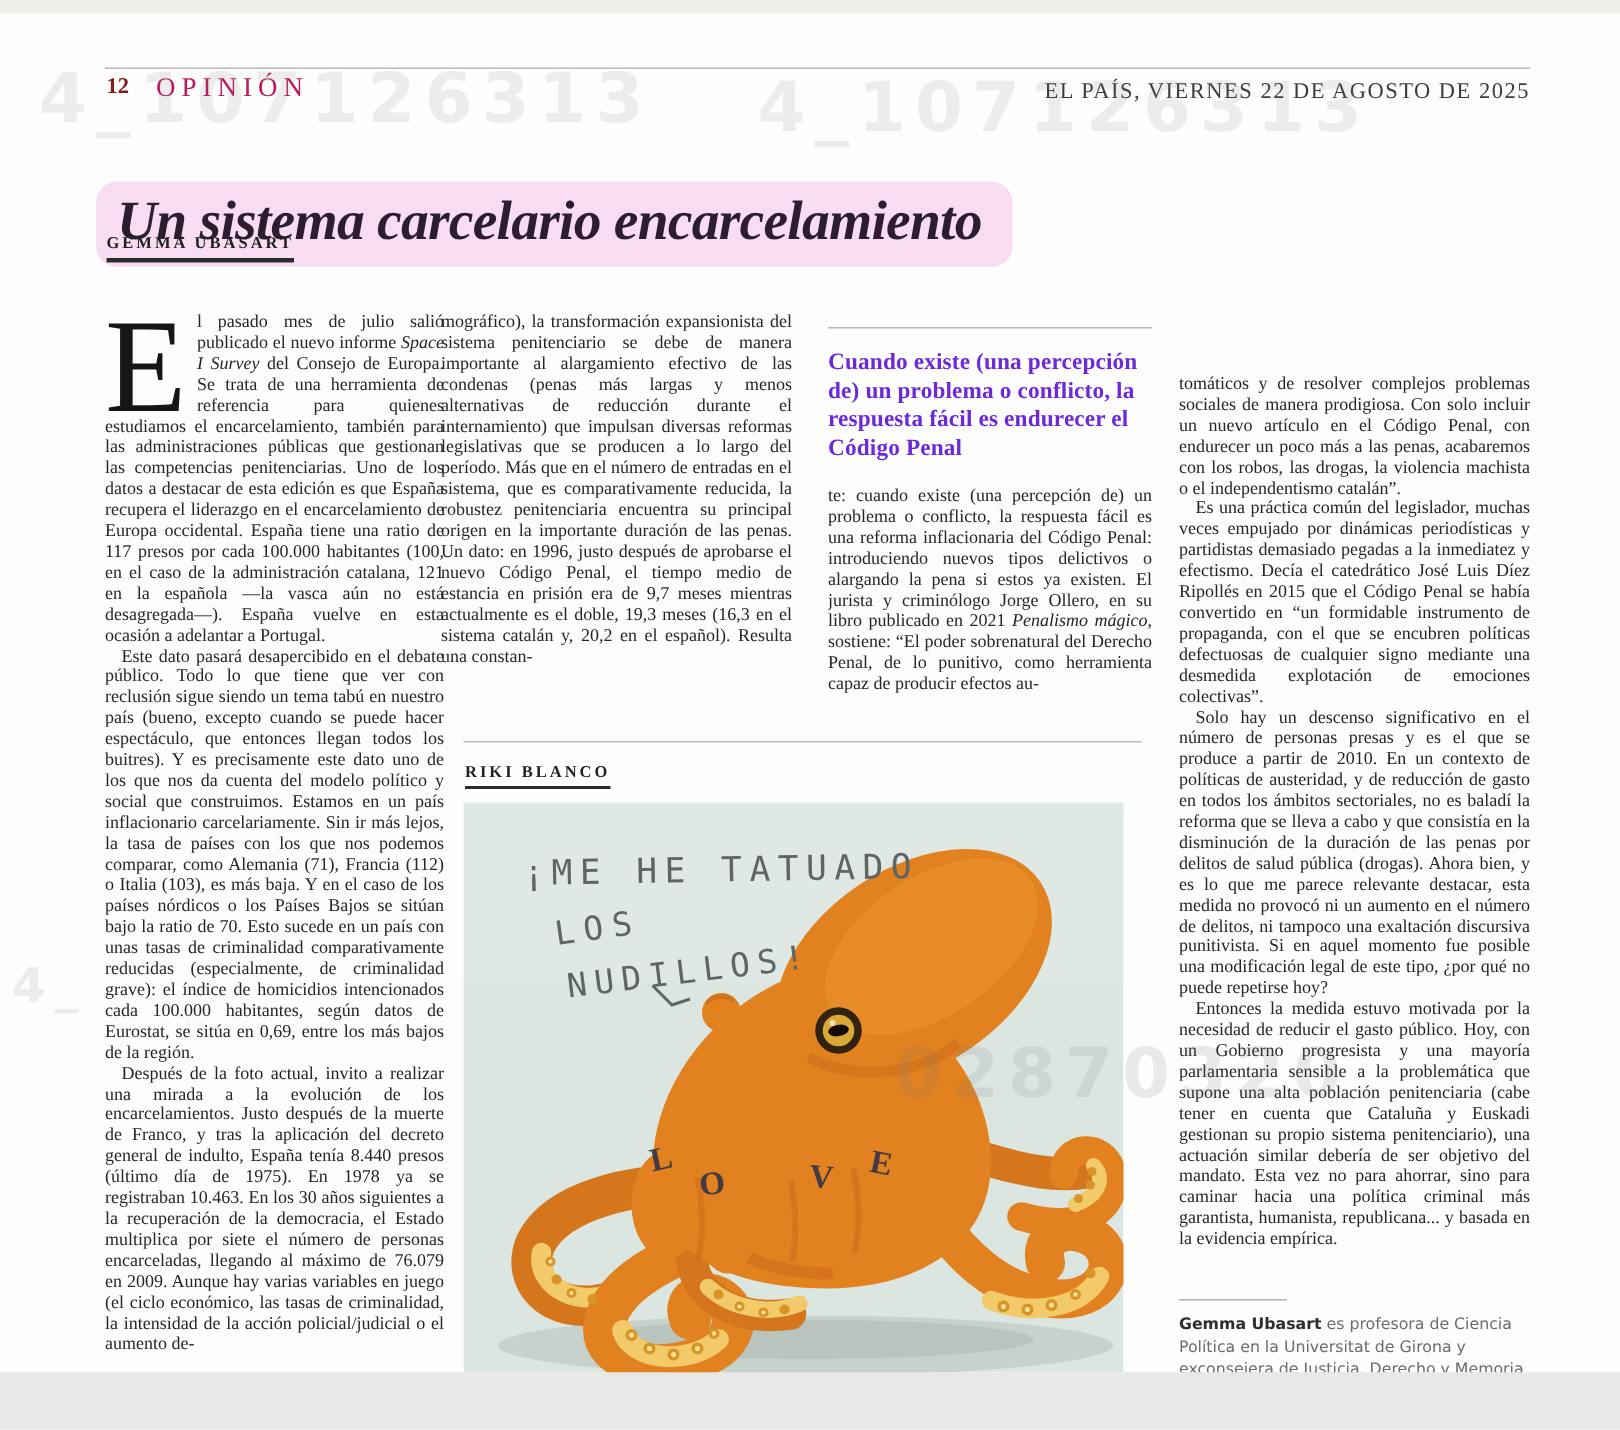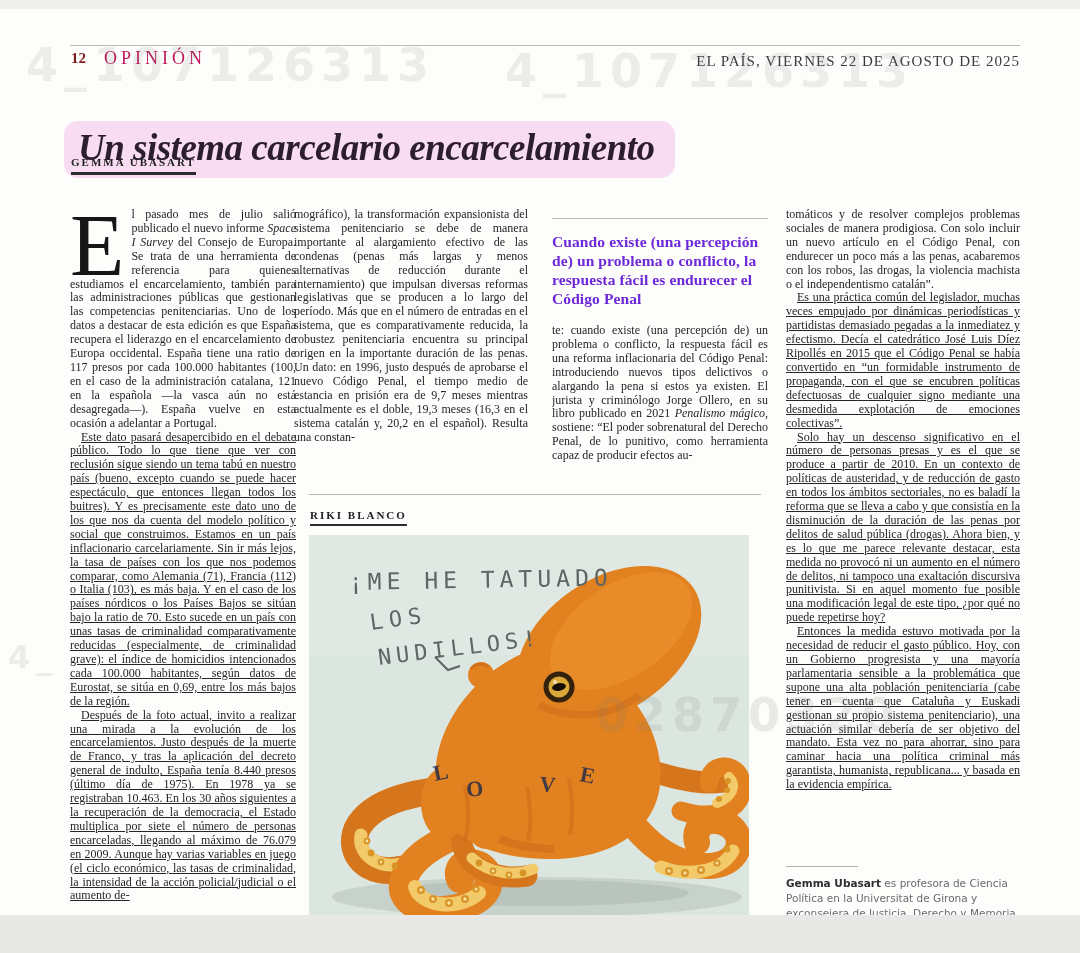--- a/index.html
+++ b/index.html
@@ -25,26 +25,26 @@
   .title{position:absolute;top:96px;left:64px;background:#f8ddf2;border-radius:14px;
          padding:5px 20px 9px 14px;font-size:37px;font-style:italic;font-weight:bold;
          color:#2c1d30;letter-spacing:-0.5px;white-space:nowrap;}
   .byline{position:absolute;top:156px;left:71px;font-size:11px;font-weight:bold;letter-spacing:2px;
           color:#222;border-bottom:3px solid #2d2d2d;padding-bottom:4px;}
 
   
   .col{position:absolute;top:208px;font-size:12px;line-height:13.9px;text-align:justify;
        overflow:hidden;z-index:1;}
   .col .para{margin:0;}
-  .col .para + .para{text-indent:11px;text-decoration:underline;}
+  .col .para + .para{text-indent:11px;}
   .col .para em{font-style:italic;}
   .col1{left:70px;width:226px;height:730px;}
   .col2{left:294px;width:234px;height:262px;}
   .col3{left:552px;width:216px;height:266px;}
-  .col4{left:786px;width:234px;height:658px;}
+  .col4{left:786px;width:234px;height:658px;margin-top:41px;}
 
   .dropcap{float:left;font-size:89px;line-height:64px;height:64px;margin:5px 7px 0 0;
            color:#161616;font-family:"Liberation Serif",serif;}
 
   .quote-rule{height:1px;background:#b9b9b5;margin:10px 0 13px 0;}
   .pull-quote{font-size:15.5px;line-height:19px;font-weight:bold;color:#6d28d9;
               text-align:left;margin:0 0 16px 0;letter-spacing:0.1px;}
 
   
   .figure{position:absolute;top:494px;left:309px;width:452px;z-index:1;text-decoration:underline;}

